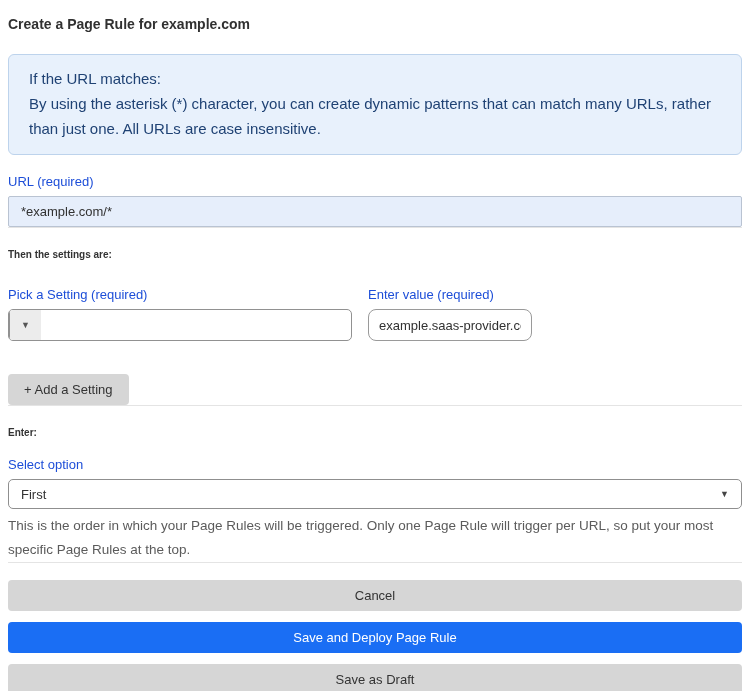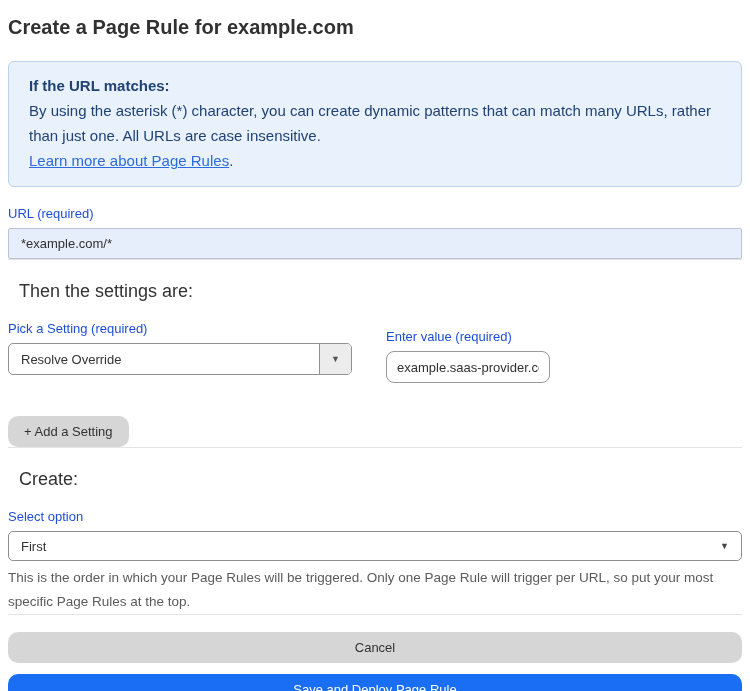--- a/index.html
+++ b/index.html
@@ -7,37 +7,37 @@
   body {
     margin: 8px;
     width: 734px;
     font-family: "Liberation Sans", "DejaVu Sans", sans-serif;
     color: #333333;
     -webkit-font-smoothing: antialiased;
   }
 
   
   .page-title {
-    font-size: 20px;
+    font-size: 14px;
     font-weight: bold;
     color: #313131;
     margin: 8px 0 22px 0;
   }
 
   
   .info-box {
     background: #e8f1fc;
     border: 1px solid #bdd3ec;
     border-radius: 6px;
     padding: 11px 20px 13px 20px;
     color: #1f4274;
     font-size: 15px;
     line-height: 25px;
   }
-  .info-box .info-heading { font-weight: bold; }
+  .info-box .info-heading { font-weight: normal; }
   .info-box a.info-link {
     color: #2c6bd9;
     text-decoration: underline;
     cursor: pointer;
   }
   .info-box .info-link-suffix { color: #1f4274; }
 
   
   .field-label {
     font-size: 13px;
@@ -62,32 +62,31 @@
   hr.divider {
     border: none;
     border-top: 1px solid #e4e4e4;
     margin: 0;
   }
   .divider-1 { margin-top: 36px; }
   .divider-2 { margin-top: 15px; }
   .divider-3 { margin-top: 15px; }
 
   .section-heading {
-    font-size: 18px;
-    font-weight: normal;
-    color: #333333;
-    margin: 21px 0 0 11px;
+    font-size: 10px;
+    font-weight: bold;
+    color: #333333;
+    margin: 21px 0 0 0;
   }
 
   
   .settings-row {
     display: flex;
-    align-items: flex-start;
+    align-items: flex-end;
     margin-top: 0;
-    gap: 18px;
   }
   .settings-col-left { width: 344px; }
   .settings-col-right { margin-left: 16px; margin-top: 8px; }
 
   
   .setting-select {
     display: flex;
     align-items: stretch;
     width: 344px;
     height: 32px;
@@ -128,21 +127,21 @@
     font-size: 13px;
     color: #313131;
     font-family: "Liberation Sans", "DejaVu Sans", sans-serif;
     outline: none;
   }
 
   
   .btn {
     display: inline-block;
     border: none;
-    border-radius: 10px;
+    border-radius: 4px;
     font-size: 13px;
     font-family: "Liberation Sans", "DejaVu Sans", sans-serif;
     padding: 0 16px;
     height: 31px;
     line-height: 31px;
     cursor: pointer;
   }
   .btn-gray {
     background: #d6d6d6;
     color: #333333;
@@ -193,51 +192,49 @@
 </head>
 <body>
 
 
 
 <h1 class="page-title">Create a Page Rule for example.com</h1>
 
 <div class="info-box">
   <div class="info-heading">If the URL matches:</div>
   <div>By using the asterisk (*) character, you can create dynamic patterns that can match many URLs, rather than just one. All URLs are case insensitive.</div>
-  <div><a class="info-link">Learn more about Page Rules</a><span class="info-link-suffix">.</span></div>
 </div>
 
 <div class="field-label">URL (required)</div>
 <input class="url-input" type="text" value="*example.com/*" style="">
 
 <hr class="divider divider-1">
 
 <h2 class="section-heading">Then the settings are:</h2>
 
 <div class="settings-row">
   <div class="settings-col-left">
     <div class="field-label">Pick a Setting (required)</div>
     <div class="setting-select">
-      <div class="select-text">Resolve Override</div>
       <div class="select-arrow-box">
           <span>▼</span>
         </div>
     </div>
   </div>
   <div class="settings-col-right">
     <div class="field-label">Enter value (required)</div>
     <input class="value-input" type="text" value="example.saas-provider.com" style="">
   </div>
 </div>
 
 <button class="btn btn-gray add-setting-btn">+ Add a Setting</button>
 
 <hr class="divider divider-2">
 
-<h2 class="section-heading">Create:</h2>
+<h2 class="section-heading">Enter:</h2>
 
 <div class="field-label">Select option</div>
 <div class="order-select">
   <div class="select-text">First</div>
   <div class="select-caret">▼</div>
 </div>
 <p class="help-text">This is the order in which your Page Rules will be triggered. Only one Page Rule will trigger per URL, so put your most specific Page Rules at the top.</p>
 
 <hr class="divider divider-3">
 

